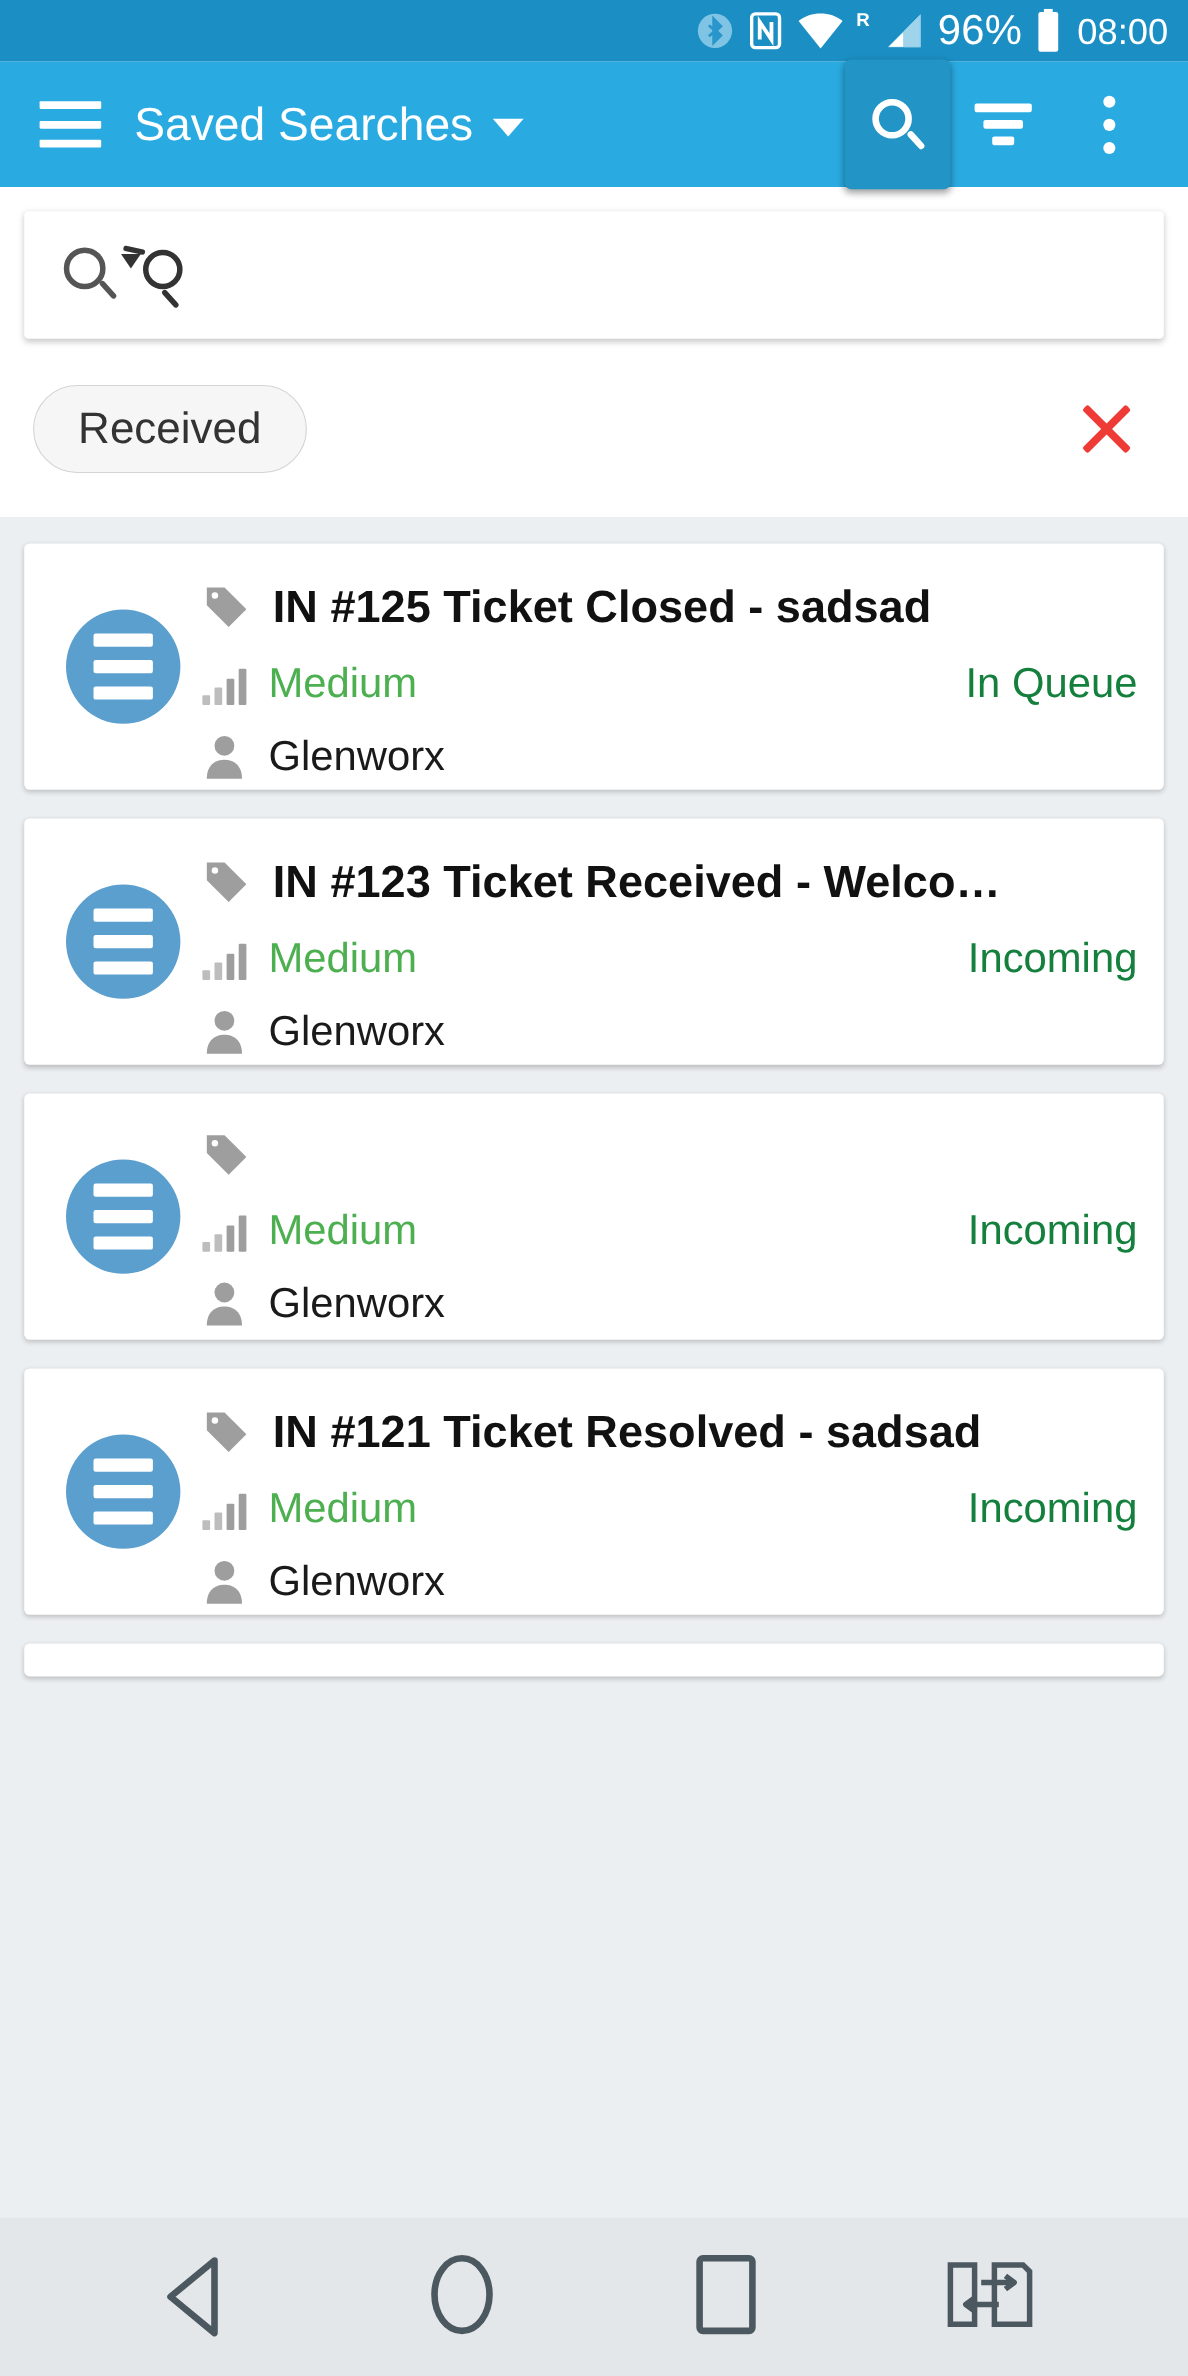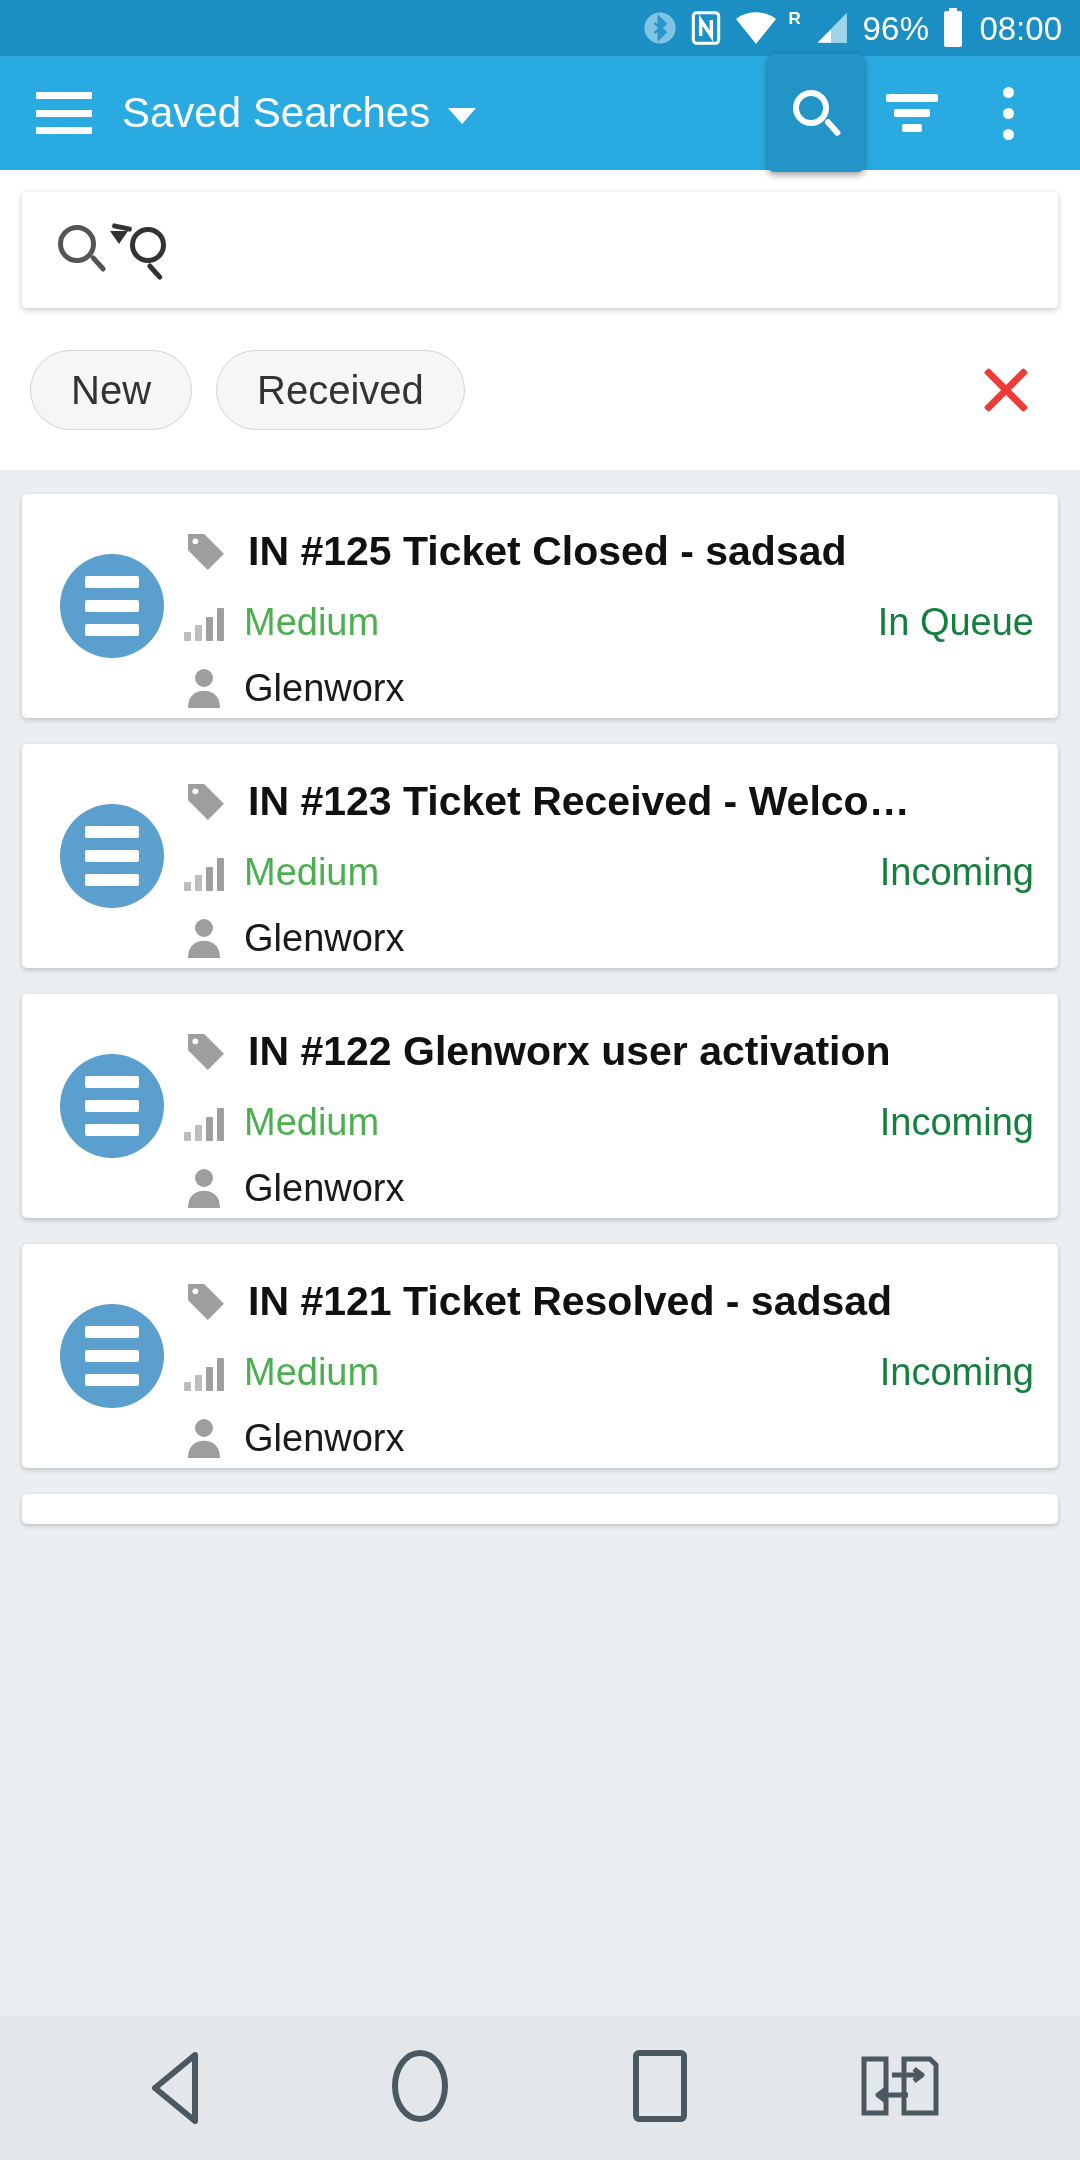--- a/index.html
+++ b/index.html
@@ -11,21 +11,21 @@
   }
   .phone { position:relative; width:1080px; height:2160px; display:flex; flex-direction:column; }
 
   
   .statusbar {
     height:56px; background:#1b8fc4; flex:0 0 56px;
     display:flex; align-items:center; justify-content:flex-end;
     padding-right:18px; gap:13px; color:#fff;
   }
   .sb-icon { display:flex; align-items:center; justify-content:center; }
-  .sb-text { font-size:33px; letter-spacing:0.3px; font-weight:400; line-height:1; }
+  .sb-text { font-size:38px; letter-spacing:0.3px; font-weight:400; line-height:1; }
   .sb-time { font-size:33px; font-weight:400; line-height:1; margin-left:2px; }
 
   
   .appbar {
     flex:0 0 114px; height:114px; background:#29abe2;
     display:flex; align-items:center; padding:0 24px; position:relative;
   }
   .hamburger { width:56px; height:42px; display:flex; flex-direction:column;
                justify-content:space-between; margin-left:12px; margin-right:30px; cursor:pointer; }
   .hamburger span { display:block; height:7px; background:#fff; border-radius:1px; }
@@ -226,21 +226,20 @@
       </div>
       <div class="search-again">
         <div class="arw"></div>
           <div class="arwhead"></div>
         <div class="c"></div>
           <div class="h"></div>
       </div>
     </div>
 
     <div class="chiprow">
-      <div class="chip">New</div>
       <div class="chip">Received</div>
       <div class="clearx">
         <i></i>
           <i></i>
       </div>
     </div>
   </div>
 
   <div class="listarea">
 
@@ -317,21 +316,20 @@
           <i></i>
           <i></i>
           <i></i>
         </div>
       <div class="cbody">
         <div class="crow title">
           <svg class="tagicon" viewBox="0 0 24 24">
             <path d="M2.2 2.2 L11 2.2 L21.8 13 L13 21.8 L2.2 11 Z" fill="#9e9e9e"></path>
             <circle cx="6.2" cy="6.2" r="1.6" fill="#fff"></circle>
           </svg>
-          <span class="ctitle">IN #122 Glenworx user activation</span>
         </div>
         <div class="crow prio">
           <span class="bars">
               <i></i>
               <i></i>
               <i></i>
               <i></i>
             </span>
           <span class="priority">Medium</span>
           <span class="status">Incoming</span>

